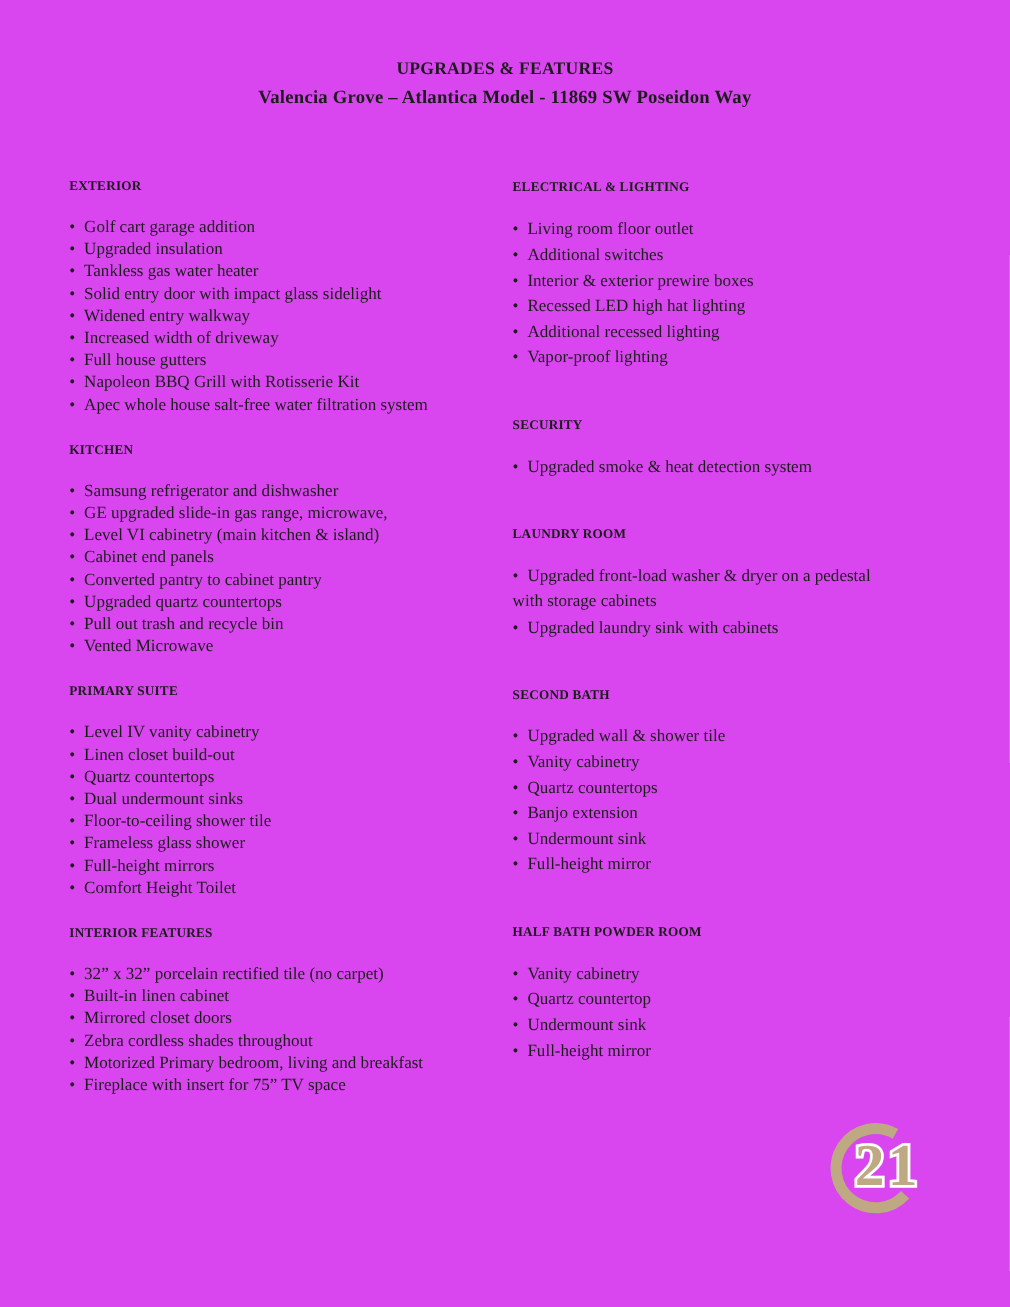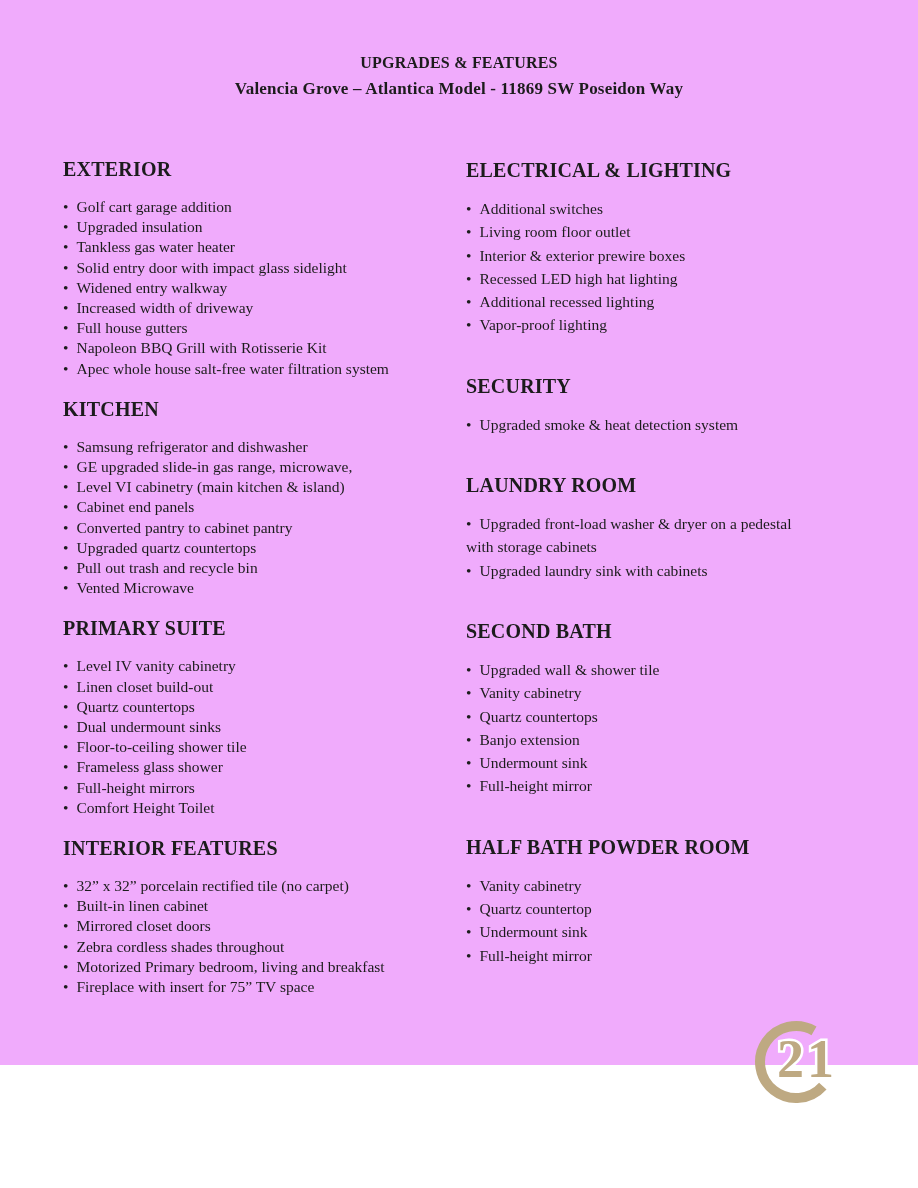--- a/index.html
+++ b/index.html
@@ -11,22 +11,22 @@
     width: 918px;
     height: 1188px;
     font-family: "Liberation Serif", serif;
     color: #1c1c1c;
     position: relative;
     overflow: hidden;
   }
   .page {
     position: relative;
     width: 918px;
-    height: 1065px;
-    background: #f0abfc;
+    height: 1188px;
+    background: #d946ef;
   }
   .title-block {
     text-align: center;
     padding-top: 54px;
   }
   .doc-title {
     font-size: 16px;
     font-weight: bold;
     letter-spacing: 0.2px;
   }
@@ -41,21 +41,21 @@
     padding: 60px 0 0 63px;
     align-items: flex-start;
   }
   .col {
     box-sizing: border-box;
   }
   .col-left  { width: 403px; }
   .col-right { width: 400px; }
   .section { margin: 0; }
   .section h2 {
-    font-size: 20px;
+    font-size: 12px;
     font-weight: bold;
     margin: 0;
     letter-spacing: 0.2px;
     line-height: 20px;
   }
   ul.list {
     list-style: none;
     margin: 0;
     padding: 0;
     font-size: 15.5px;
@@ -145,22 +145,22 @@
             <li>Zebra cordless shades throughout</li>
             <li>Motorized Primary bedroom, living and breakfast</li>
             <li>Fireplace with insert for 75” TV space</li>
           </ul>
         </section>
       </div>
     <div class="col col-right">
         <section class="section">
           <h2>ELECTRICAL &amp; LIGHTING</h2>
           <ul class="list">
+            <li>Living room floor outlet</li>
             <li>Additional switches</li>
-            <li>Living room floor outlet</li>
             <li>Interior &amp; exterior prewire boxes</li>
             <li>Recessed LED high hat lighting</li>
             <li>Additional recessed lighting</li>
             <li>Vapor-proof lighting</li>
           </ul>
         </section>
         <section class="section">
           <h2>SECURITY</h2>
           <ul class="list">
             <li>Upgraded smoke &amp; heat detection system</li>

